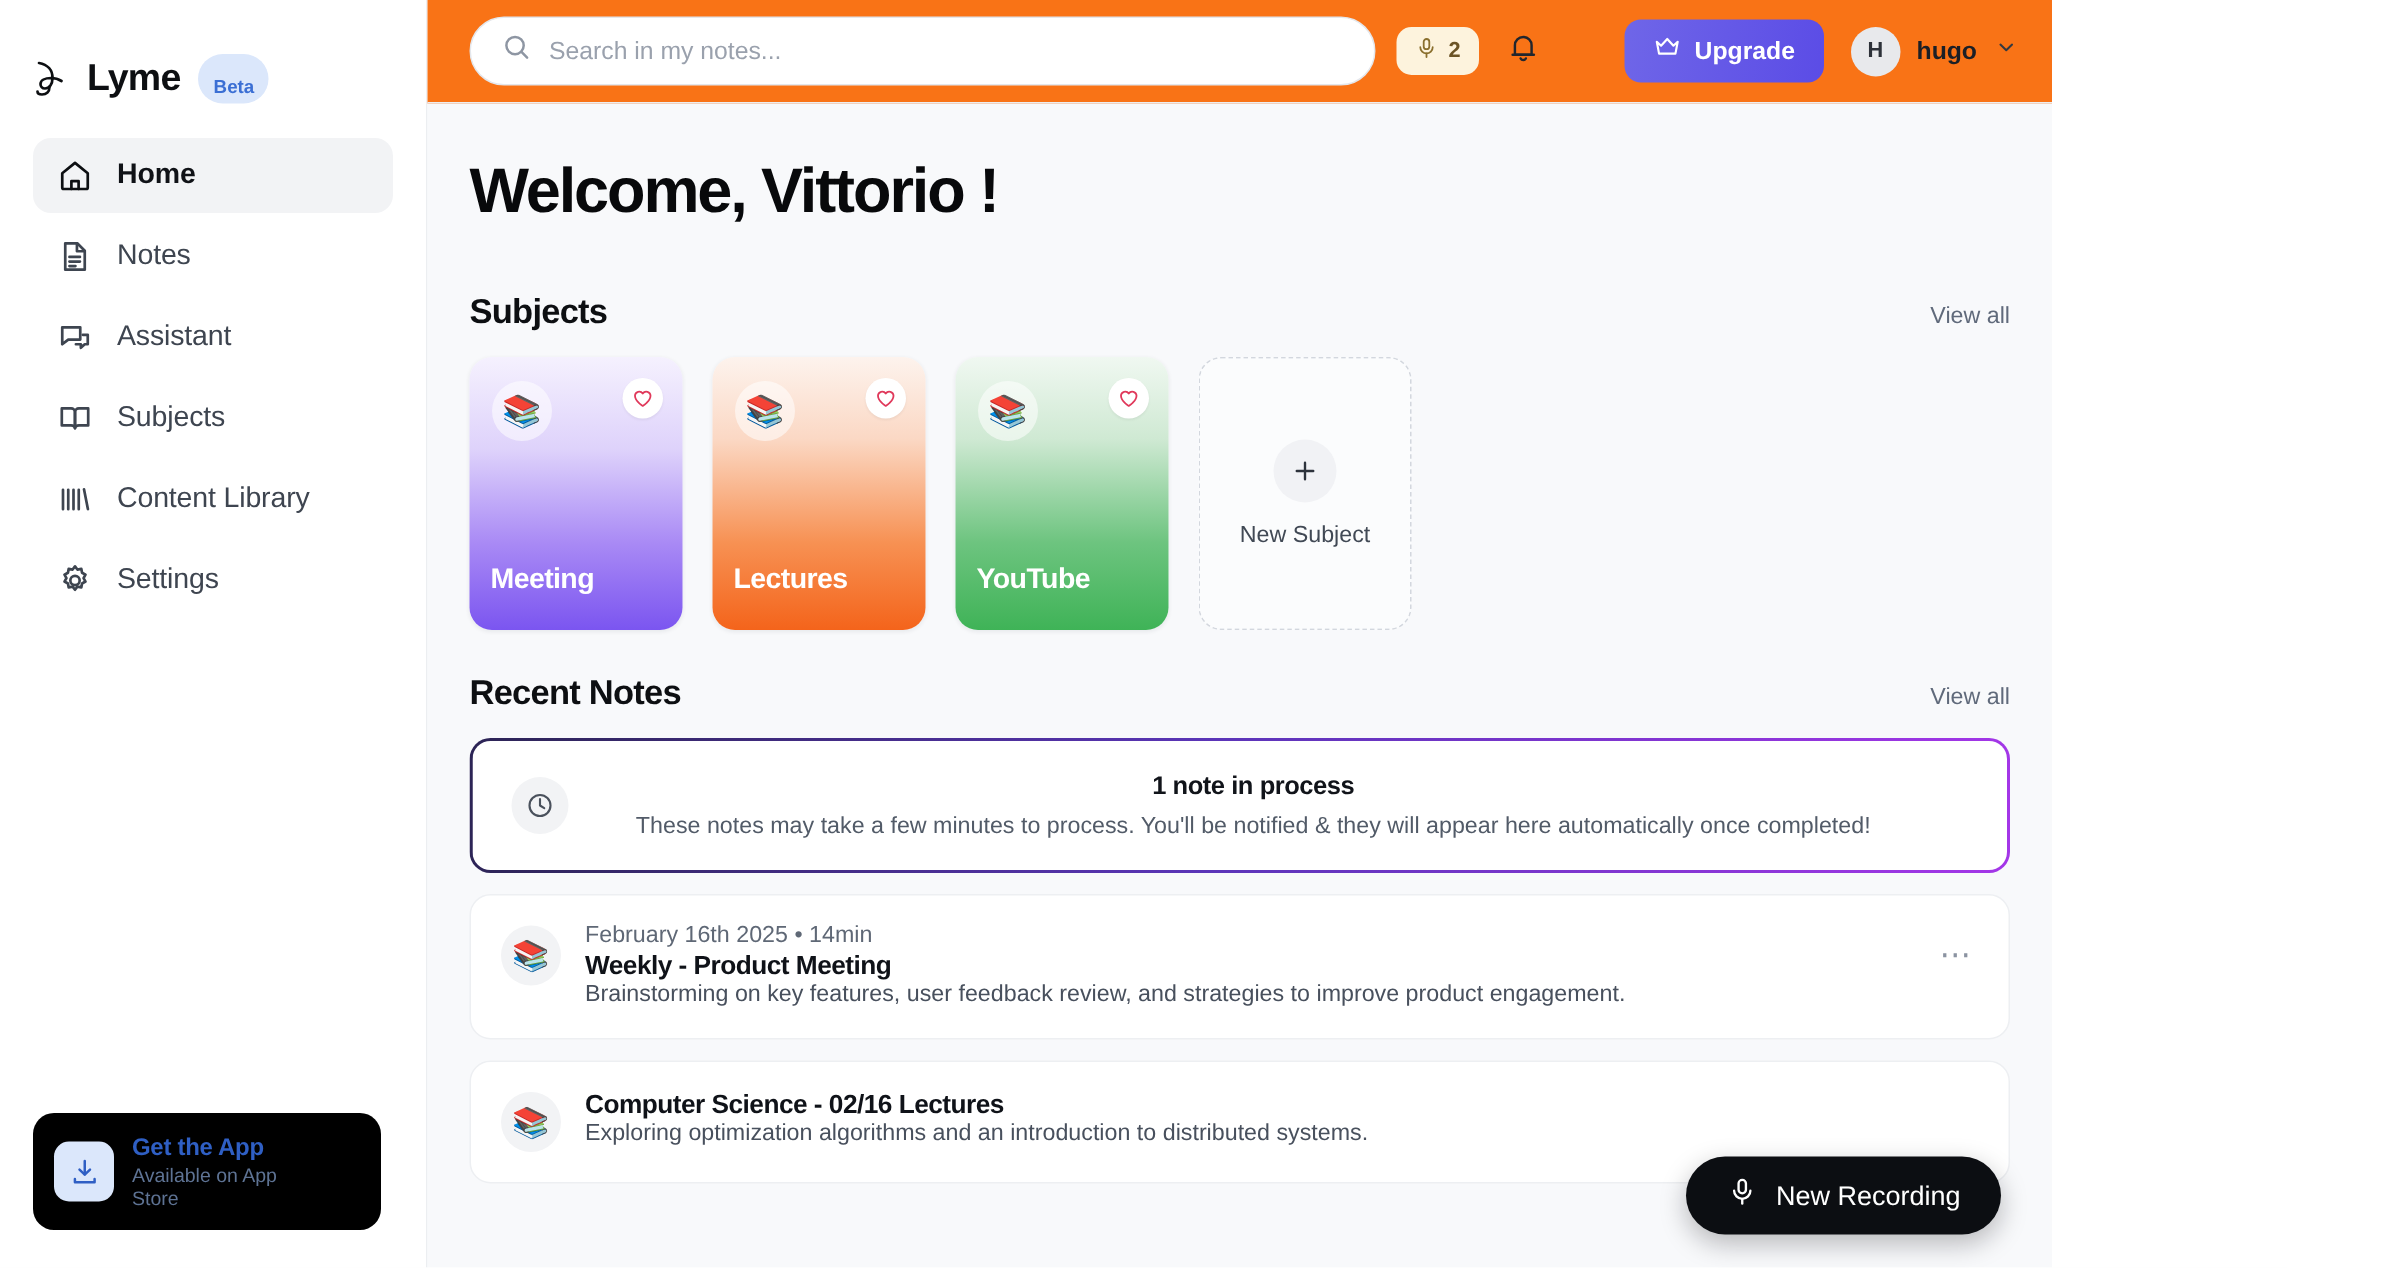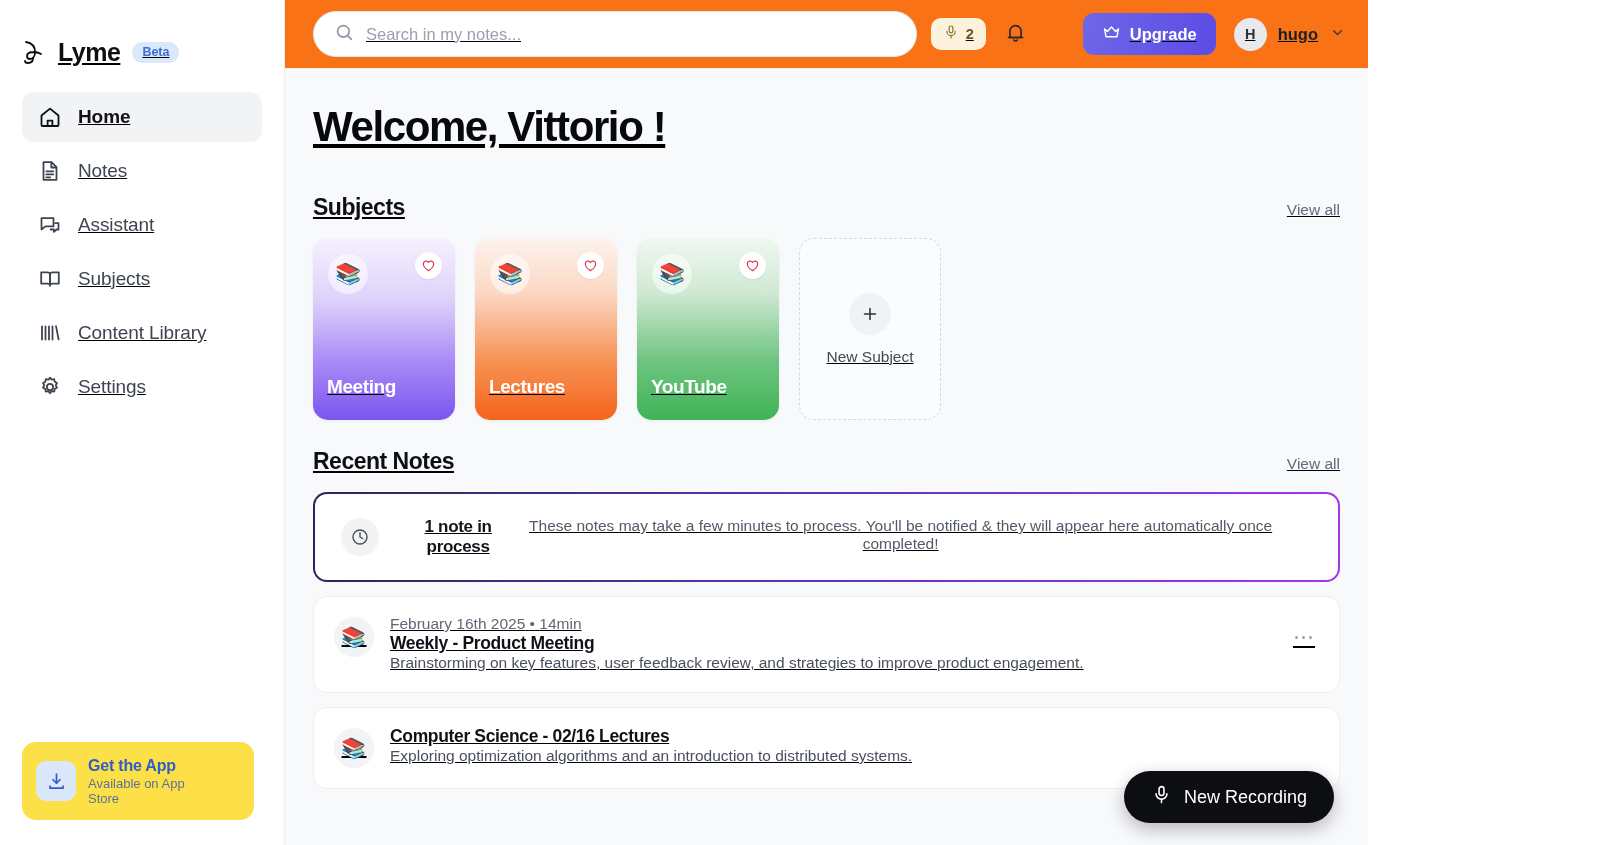--- a/index.html
+++ b/index.html
@@ -2,21 +2,21 @@
 <html><head>
 <meta charset="utf-8">
 <style>
   * { box-sizing: border-box; margin: 0; padding: 0; }
   html, body {
     width: 1600px; height: 845px;
     font-family: "Liberation Sans", sans-serif;
     background: #ffffff;
     overflow: hidden;
   }
-  .app { display: flex; width: 1368px; height: 845px; text-decoration: underline; }
+  .app { display: flex; width: 1368px; height: 845px; }
 
   
   .sidebar {
     width: 285px; height: 845px;
     background: #ffffff;
     border-right: 1px solid #eceef1;
     display: flex; flex-direction: column;
     flex: 0 0 285px;
     position: relative;
   }
@@ -25,39 +25,39 @@
     padding: 26px 0 0 22px;
     height: 78px;
   }
   .brand-mark { width: 26px; height: 28px; flex: 0 0 26px; }
   .brand-name {
     font-size: 25px; font-weight: 700; color: #0d0f12; letter-spacing: -0.5px;
   }
   .beta-pill {
     background: #dbe7fb; color: #3b6fd4;
     font-size: 12.5px; font-weight: 600;
-    padding: 3px 10px 4px; border-radius: 999px;
+    padding: 15px 10px 4px; border-radius: 999px;
     margin-left: 2px;
   }
   .nav { margin-top: 14px; padding: 0 22px; display: flex; flex-direction: column; gap: 4px; }
   .nav-item {
     display: flex; align-items: center; gap: 16px;
     height: 50px; padding: 0 16px;
     border-radius: 12px;
     color: #3e4550; cursor: pointer;
   }
   .nav-item.active { background: #f2f3f5; color: #0d0f12; }
   .nav-item .nav-ico { width: 24px; height: 24px; flex: 0 0 24px; display: block; }
   .nav-label { font-size: 19px; font-weight: 500; letter-spacing: -0.1px; }
   .nav-item.active .nav-label { font-weight: 600; color: #101217; }
 
   .getapp {
     position: absolute; left: 22px; bottom: 25px;
     width: 232px; height: 78px;
-    background: #fde047; border-radius: 14px;
+    background: #000000; border-radius: 14px;
     display: flex; align-items: center; gap: 12px;
     padding: 0 14px; cursor: pointer;
   }
   .getapp-ico {
     width: 40px; height: 40px; flex: 0 0 40px;
     background: #dbe7fb; border-radius: 10px;
     display: flex; align-items: center; justify-content: center;
   }
   .getapp-txt { display: flex; flex-direction: column; gap: 1px; }
   .getapp-title { font-size: 16px; font-weight: 700; color: #2f5fc4; letter-spacing: -0.2px; }
@@ -171,21 +171,21 @@
   .proc-inner {
     border-radius: 12px; background: #fff;
     min-height: 82px; display: flex; align-items: center;
     padding: 14px 24px; gap: 18px;
   }
   .proc-ico {
     width: 38px; height: 38px; border-radius: 50%;
     background: #f2f3f5; display: flex; align-items: center; justify-content: center;
     flex: 0 0 38px;
   }
-  .proc-txt { flex: 1; text-align: center; display: flex; flex-direction: row; gap: 8px; padding-right: 38px; }
+  .proc-txt { flex: 1; text-align: center; display: flex; flex-direction: column; gap: 8px; padding-right: 38px; }
   .proc-title { font-size: 17px; font-weight: 700; color: #11141a; letter-spacing: -0.3px; }
   .proc-sub { font-size: 15.5px; color: #525b68; }
 
   .note-card {
     background: #fff; border: 1px solid #edeff2; border-radius: 14px;
     margin-top: 14px; padding: 18px 22px 20px 20px;
     display: flex; gap: 16px; align-items: flex-start;
     cursor: pointer; position: relative;
   }
   .note-ico {

